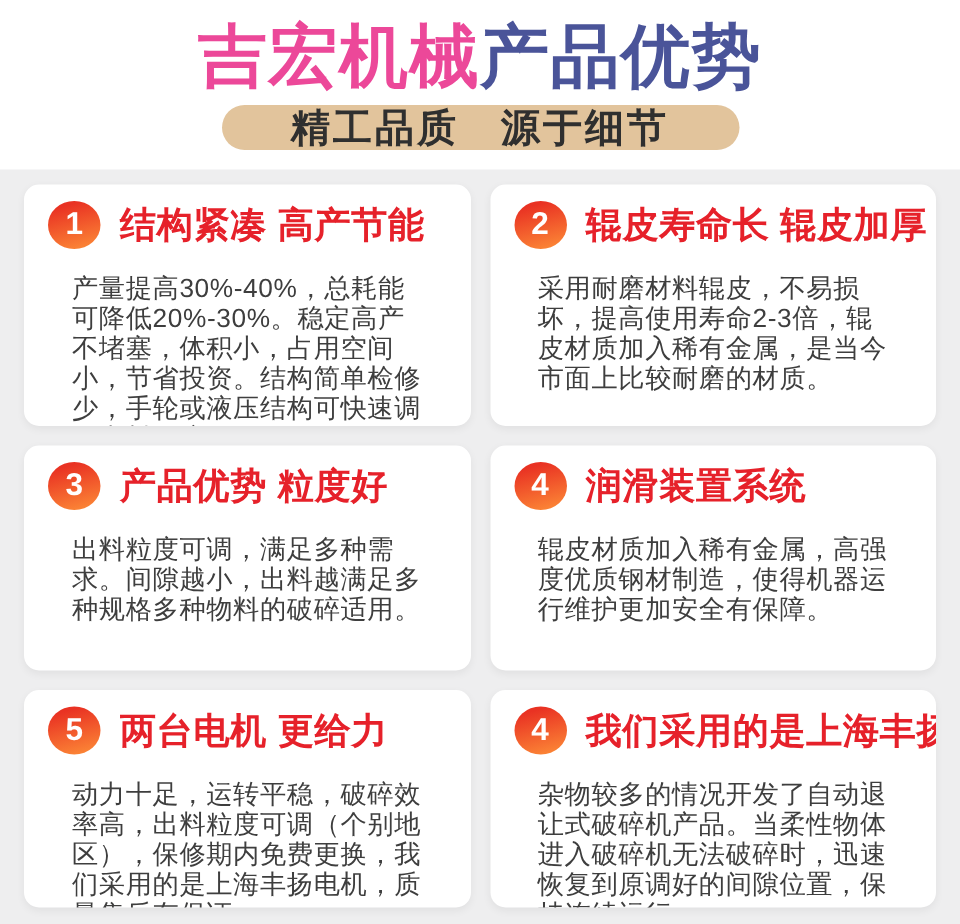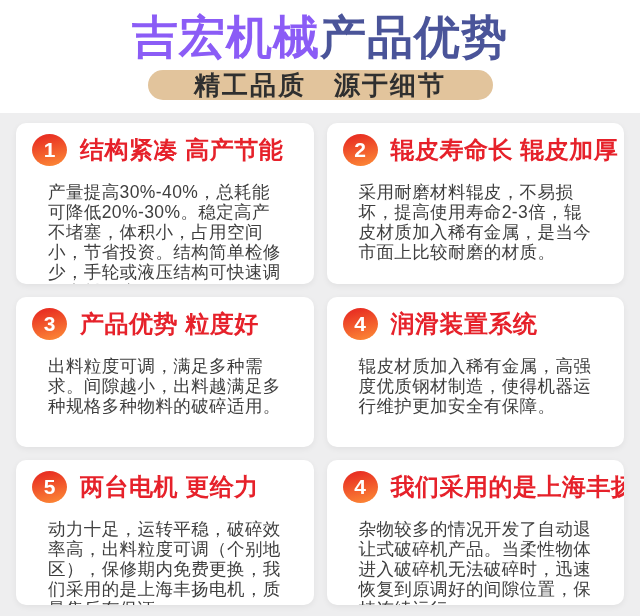--- a/index.html
+++ b/index.html
@@ -18,21 +18,21 @@
   }
   .page-title {
     margin: 0;
     padding-top: 12px;
     font-size: 46px;
     font-weight: 900;
     line-height: 1.1;
     letter-spacing: 1px;
     white-space: nowrap;
   }
-  .title-brand { color: #8b5cf6; }
+  .title-brand { color: #ec4899; }
   .title-highlight { color: var(--blue, #4a5499); margin-left: 0; }
   .subtitle-banner {
     display: inline-block;
     margin-top: 7px;
     width: 345px;
     height: 30px;
     line-height: 30px;
     border-radius: 15px;
     background: var(--tan, #e2c49c);
     color: #2f2f2f;

